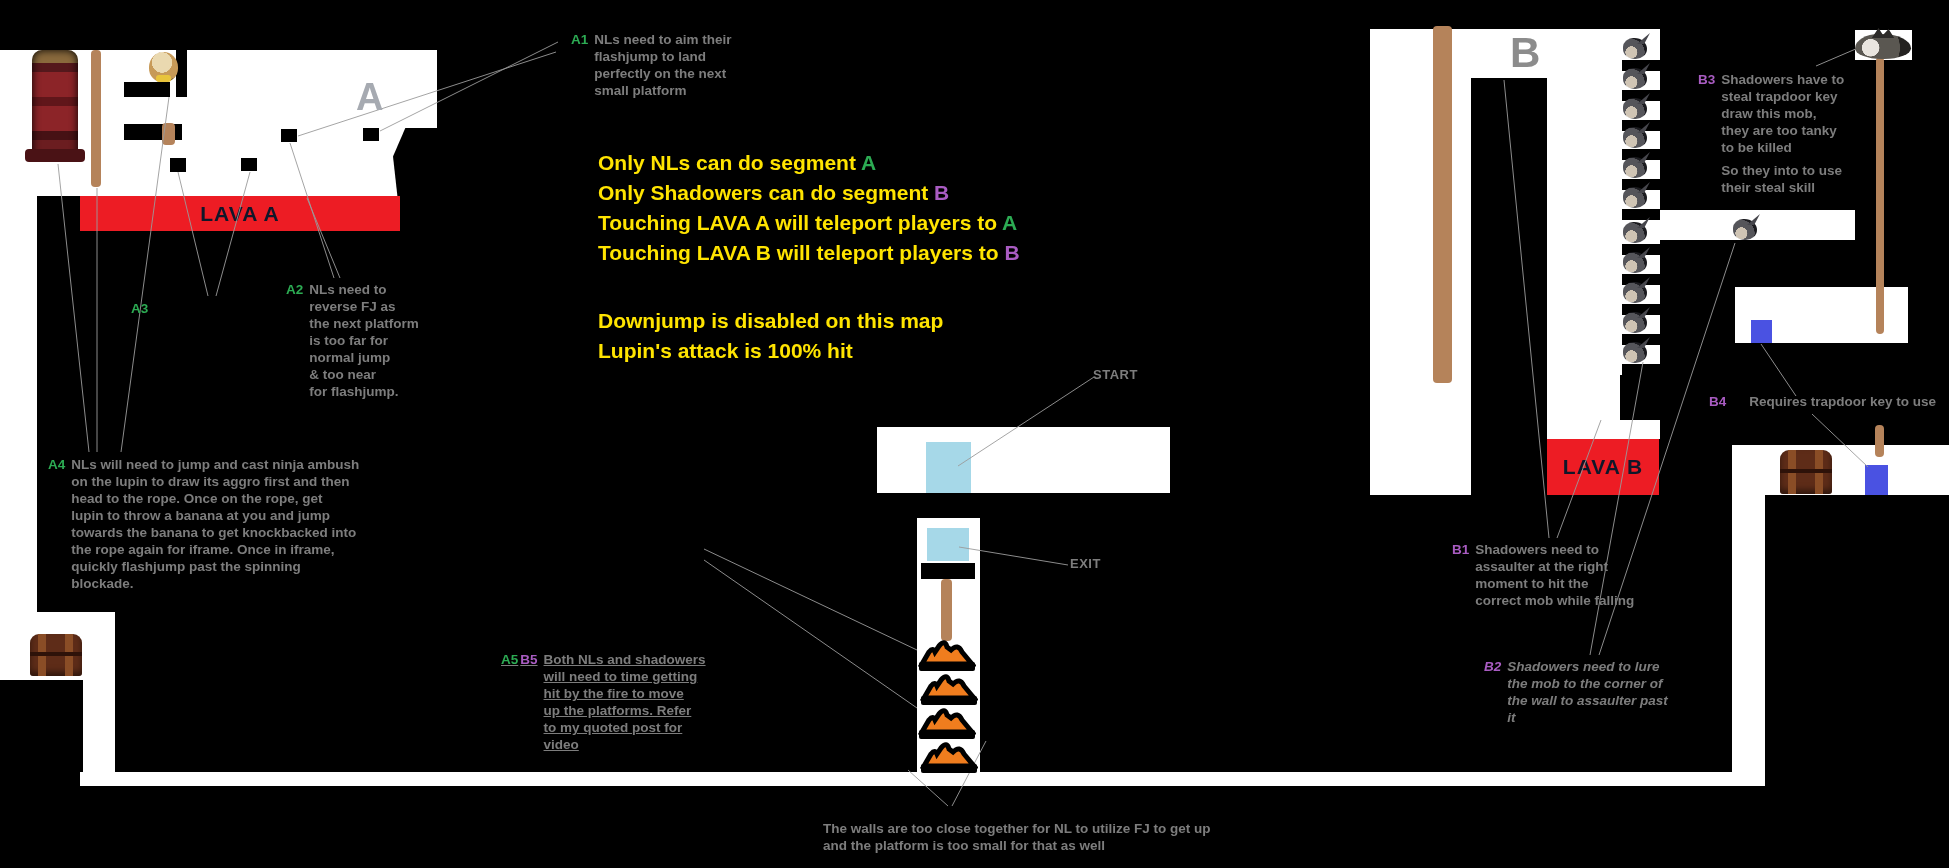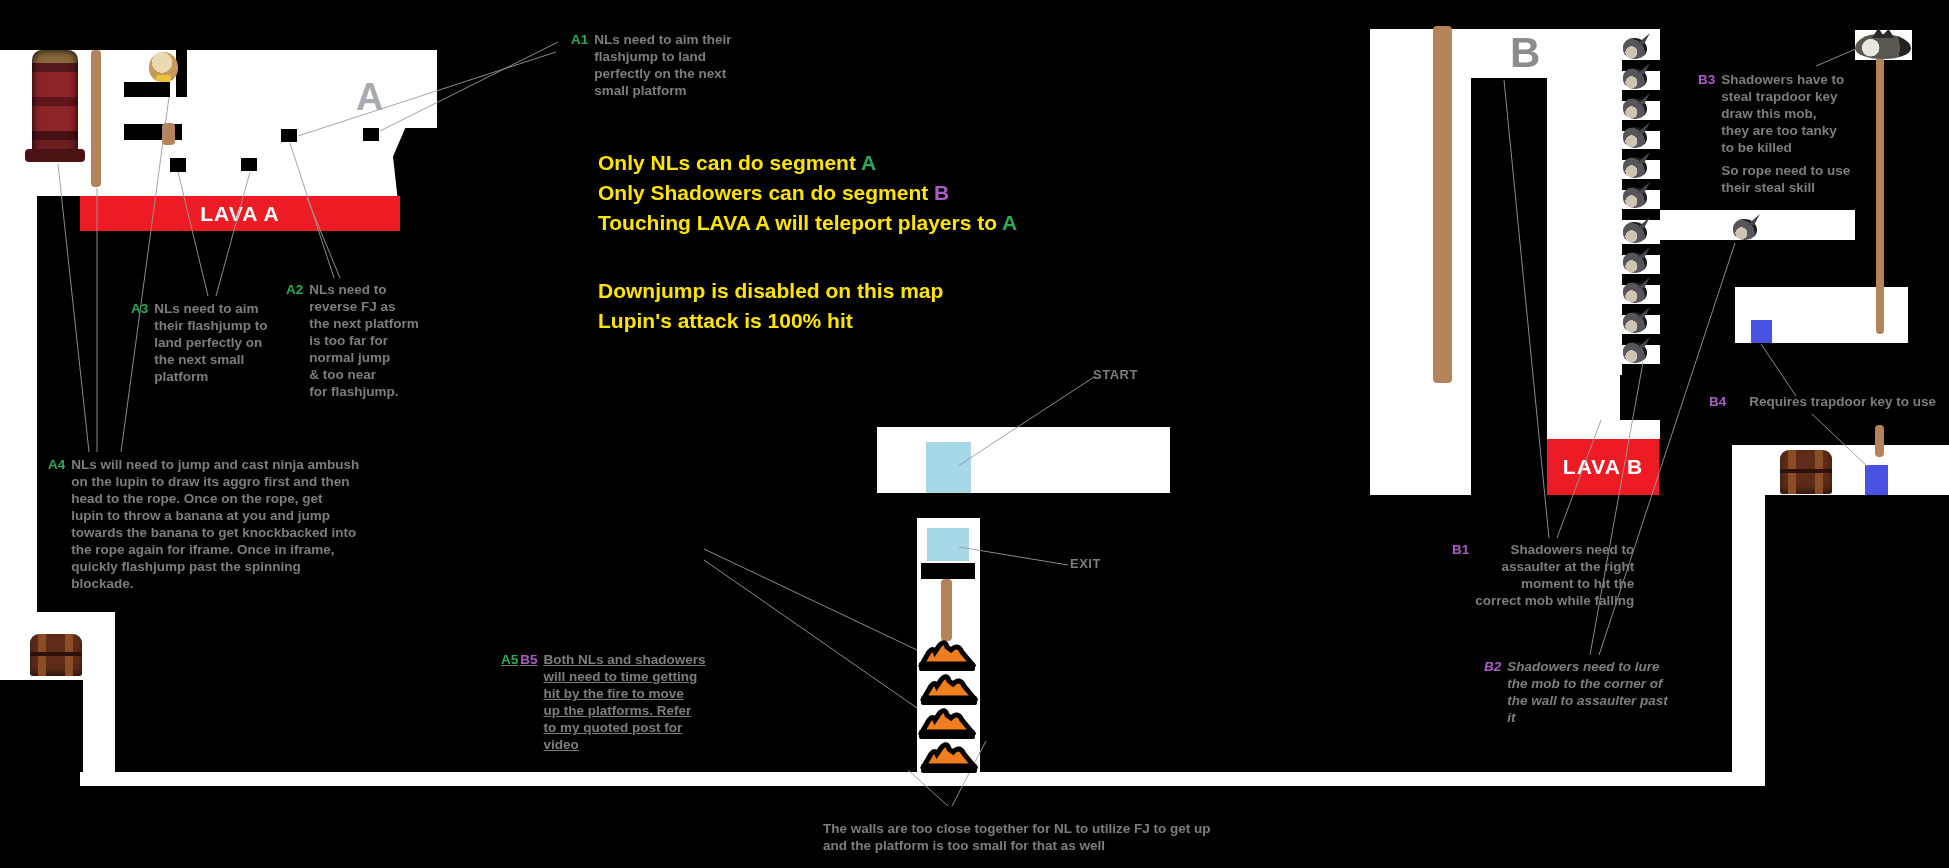--- a/index.html
+++ b/index.html
@@ -2,21 +2,21 @@
 <html style="--lava: #ed1c24; --portal-light: #a6d8e8; --portal-blue: #4a52e2; --rope: #b5835a; --gray: #7d7d7d; --label-a: #2cab53; --label-b: #a95cc2; --yellow: #ffe400;"><head>
 <meta charset="utf-8">
 <style>
   html,body{margin:0;padding:0;background:#222;}
   #canvas{position:relative;width:1949px;height:868px;background:#000;overflow:hidden;
           font-family:"Liberation Sans",sans-serif;}
   #canvas *{box-sizing:border-box;}
   .w{position:absolute;background:#fff;}
   .k{position:absolute;background:#000;}
   .lava{position:absolute;background:var(--lava);display:flex;align-items:center;justify-content:center;}
-  .lava span{font:700 21px "Liberation Sans",sans-serif;color:#ffffff;letter-spacing:1px;}
+  .lava span{font:700 21px "Liberation Sans",sans-serif;color:#0f172a;letter-spacing:1px;}
   .rope{position:absolute;background:var(--rope);border-radius:4px;}
   .portal-light{position:absolute;background:var(--portal-light);}
   .portal-blue{position:absolute;background:var(--portal-blue);}
   .mob{position:absolute;width:24px;height:21px;}
   .mob::before{content:"";position:absolute;inset:0;border-radius:45% 55% 50% 50%;
     background:radial-gradient(circle at 35% 68%,#cfc4b4 0 28%,#55555a 29% 62%,#1b1b1f 63%);}
   .mob::after{content:"";position:absolute;right:-3px;top:-5px;width:13px;height:11px;background:#46464c;
     clip-path:polygon(0 100%,100% 0,55% 100%);}
   .bigmob{position:absolute;border-radius:45% 55% 50% 50%/60% 60% 45% 45%;
     background:radial-gradient(circle at 28% 55%,#e9e5df 0 20%,#5a5751 21% 68%,#242220 69%);}
@@ -166,20 +166,21 @@
 
   <div class="map-letter" id="letter-a" style="left: 356px; top: 78px; font-size: 38px; color: rgb(166, 170, 177);">A</div>
   <div class="map-letter" id="letter-b" style="left: 1510px; top: 32px; font-size: 42px; color: rgb(140, 140, 140);">B</div>
   <div class="cap" style="left:1093px;top:367px;">START</div>
   <div class="cap" style="left:1070px;top:556px;">EXIT</div>
 
   <div id="center-notes">
       <div class="note-line" style="margin-top: 0px;"><span class="c-y">Only NLs can do segment </span><span class="c-a">A</span></div>
       <div class="note-line" style="margin-top: 0px;"><span class="c-y">Only Shadowers can do segment </span><span class="c-b">B</span></div>
       <div class="note-line" style=""><span class="c-y">Touching LAVA A will teleport players to </span><span class="c-a">A</span></div>
+      <div class="note-line" style="margin-top: 0px;"><span class="c-y">Touching LAVA B will teleport players to </span><span class="c-b">B</span></div>
       <div class="note-line" style="margin-top: 38px;"><span class="c-y">Downjump is disabled on this map</span></div>
       <div class="note-line" style="margin-top: 0px;"><span class="c-y">Lupin's attack is 100% hit</span></div>
     </div>
   <div id="annotations">
       <div class="ann" style="left: 571px; top: 31px;">
         <span class="ann-labels">
           <span class="c-a">A1</span>
         </span>
         <div>
           <div>NLs need to aim their</div>
@@ -199,27 +200,20 @@
           <div>is too far for</div>
           <div>normal jump</div>
           <div>&amp; too near</div>
           <div>for flashjump.</div>
         </div>
       </div>
       <div class="ann" style="left: 131px; top: 300px;">
         <span class="ann-labels">
           <span class="c-a">A3</span>
         </span>
-        <div>
-          <div>NLs need to aim</div>
-          <div>their flashjump to</div>
-          <div>land perfectly on</div>
-          <div>the next small</div>
-          <div>platform</div>
-        </div>
       </div>
       <div class="ann" style="left: 48px; top: 456px;">
         <span class="ann-labels">
           <span class="c-a">A4</span>
         </span>
         <div>
           <div>NLs will need to jump and cast ninja ambush</div>
           <div>on the lupin to draw its aggro first and then</div>
           <div>head to the rope. Once on the rope, get</div>
           <div>lupin to throw a banana at you and jump</div>
@@ -236,21 +230,21 @@
         </span>
         <div>
           <div>Both NLs and shadowers</div>
           <div>will need to time getting</div>
           <div>hit by the fire to move</div>
           <div>up the platforms. Refer</div>
           <div>to my quoted post for</div>
           <div>video</div>
         </div>
       </div>
-      <div class="ann" style="left: 1452px; top: 541px; text-align: right;">
+      <div class="ann" style="left: 1452px; top: 541px;">
         <span class="ann-labels">
           <span class="c-b">B1</span>
         </span>
         <div>
           <div>Shadowers need to</div>
           <div>assaulter at the right</div>
           <div>moment to hit the</div>
           <div>correct mob while falling</div>
         </div>
       </div>
@@ -269,21 +263,21 @@
         <span class="ann-labels">
           <span class="c-b">B3</span>
         </span>
         <div>
           <div>Shadowers have to</div>
           <div>steal trapdoor key</div>
           <div>draw this mob,</div>
           <div>they are too tanky</div>
           <div>to be killed</div>
           <div class="gap6"></div>
-          <div>So rope need to use</div>
+          <div>So they into to use</div>
           <div>their steal skill</div>
         </div>
       </div>
       <div class="ann" style="left: 1709px; top: 393px; gap: 23px;">
         <span class="ann-labels">
           <span class="c-b">B4</span>
         </span>
         <div>
           <div>Requires trapdoor key to use</div>
         </div>

